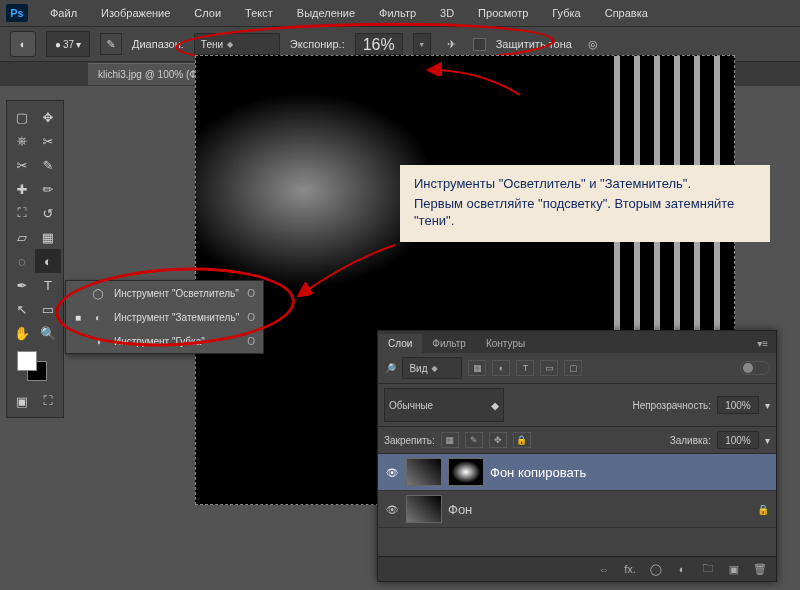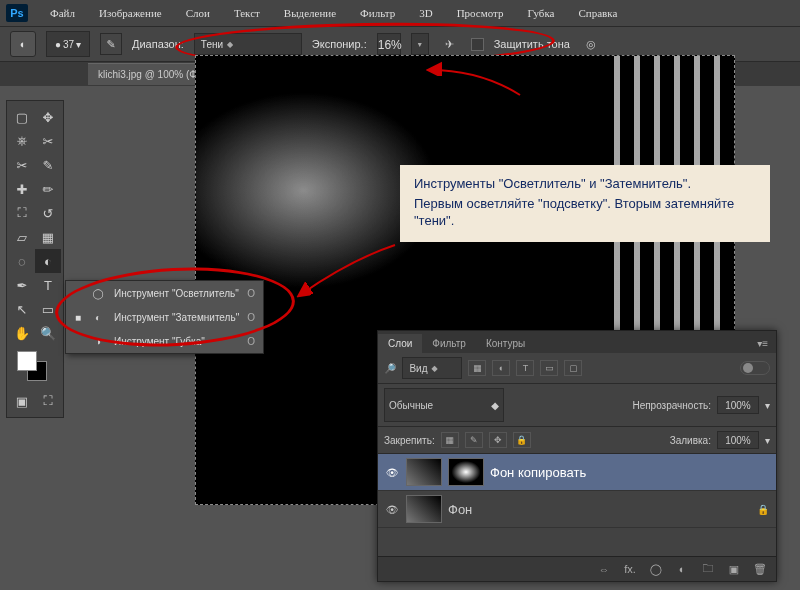--- a/index.html
+++ b/index.html
@@ -1,31 +1,31 @@
 <!DOCTYPE html>
 <html><head>
 <meta charset="utf-8">
 <style>
   * { margin:0; padding:0; box-sizing:border-box; font-family:Tahoma,Arial,sans-serif; }
   body { background:#535353; width:800px; height:590px; overflow:hidden; position:relative; color:#ddd; font-size:11px; }
 
   
   .menubar { height:26px; background:#454545; display:flex; align-items:center; padding-left:6px; gap:8px; }
   .ps-logo { width:22px; height:18px; background:#001e36; color:#31a8ff; font-weight:bold; font-size:11px; display:flex; align-items:center; justify-content:center; border-radius:2px; margin-right:6px; }
-  .menu-item { padding:4px 8px; color:#ddd; cursor:default;font-family:Liberation Serif, serif; }
+  .menu-item { padding:4px 8px; color:#ddd; cursor:default; }
 
   
   .optionbar { height:36px; background:#454545; border-top:1px solid #2a2a2a; border-bottom:1px solid #2a2a2a; display:flex; align-items:center; padding-left:10px; gap:10px; position:relative; }
   .tool-preview { width:26px; height:26px; background:#535353; border:1px solid #2a2a2a; border-radius:3px; display:flex; align-items:center; justify-content:center; }
   .brush-size { width:44px; height:26px; background:#3a3a3a; border:1px solid #2a2a2a; display:flex; align-items:center; justify-content:center; font-size:10px; gap:2px; }
   .flow-palette { width:22px; height:22px; border:1px solid #2a2a2a; }
   .label { color:#ddd; }
   .select-box { height:22px; background:#3a3a3a; border:1px solid #2a2a2a; padding:0 6px; display:flex; align-items:center; gap:4px; font-size:10px; }
   .select-box .tri { font-size:8px; color:#aaa; }
-  .num-input { width:24px; height:22px; background:#3a3a3a; border:1px solid #2a2a2a; text-align:center; font-size:12px; color:#ddd; line-height:22px; }
+  .num-input { width:48px; height:22px; background:#3a3a3a; border:1px solid #2a2a2a; text-align:center; font-size:16px; color:#ddd; line-height:22px; }
   .sq-icon { width:22px; height:22px; display:flex; align-items:center; justify-content:center; color:#ccc; }
   .checkbox { width:13px; height:13px; border:1px solid #666; background:#3a3a3a; }
   .red-circle1 { position:absolute; border:3px solid #cc0000; border-radius:50%; width:380px; height:42px; left:175px; top:-4px; transform:rotate(-1deg); pointer-events:none; }
 
   
   .tabbar { height:24px; background:#3a3a3a; display:flex; align-items:center; padding-left:88px; }
   .doc-tab { height:22px; background:#535353; padding:0 10px; display:flex; align-items:center; gap:8px; font-size:10px; color:#ccc; border-top:1px solid #666; }
   .close-x { color:#aaa; font-size:11px; }
 
   
@@ -108,21 +108,21 @@
   </div>
   <div class="brush-size">
     <span>●</span>
     <span>37</span>
     <span class="tri">▾</span>
   </div>
   <div class="flow-palette sq-icon">
     <span>✎</span>
   </div>
   <span class="label">Диапазон:</span>
-  <div class="select-box" style="width:108px">
+  <div class="select-box" style="width:86px">
     <span>Тени</span>
     <span class="tri">◆</span>
   </div>
   <span class="label">Экспонир.:</span>
   <div class="num-input">16%</div>
   <div class="select-box" style="width:18px;justify-content:center">
       <span class="tri">▾</span>
     </div>
   <div class="sq-icon">
       <span>✈</span>

